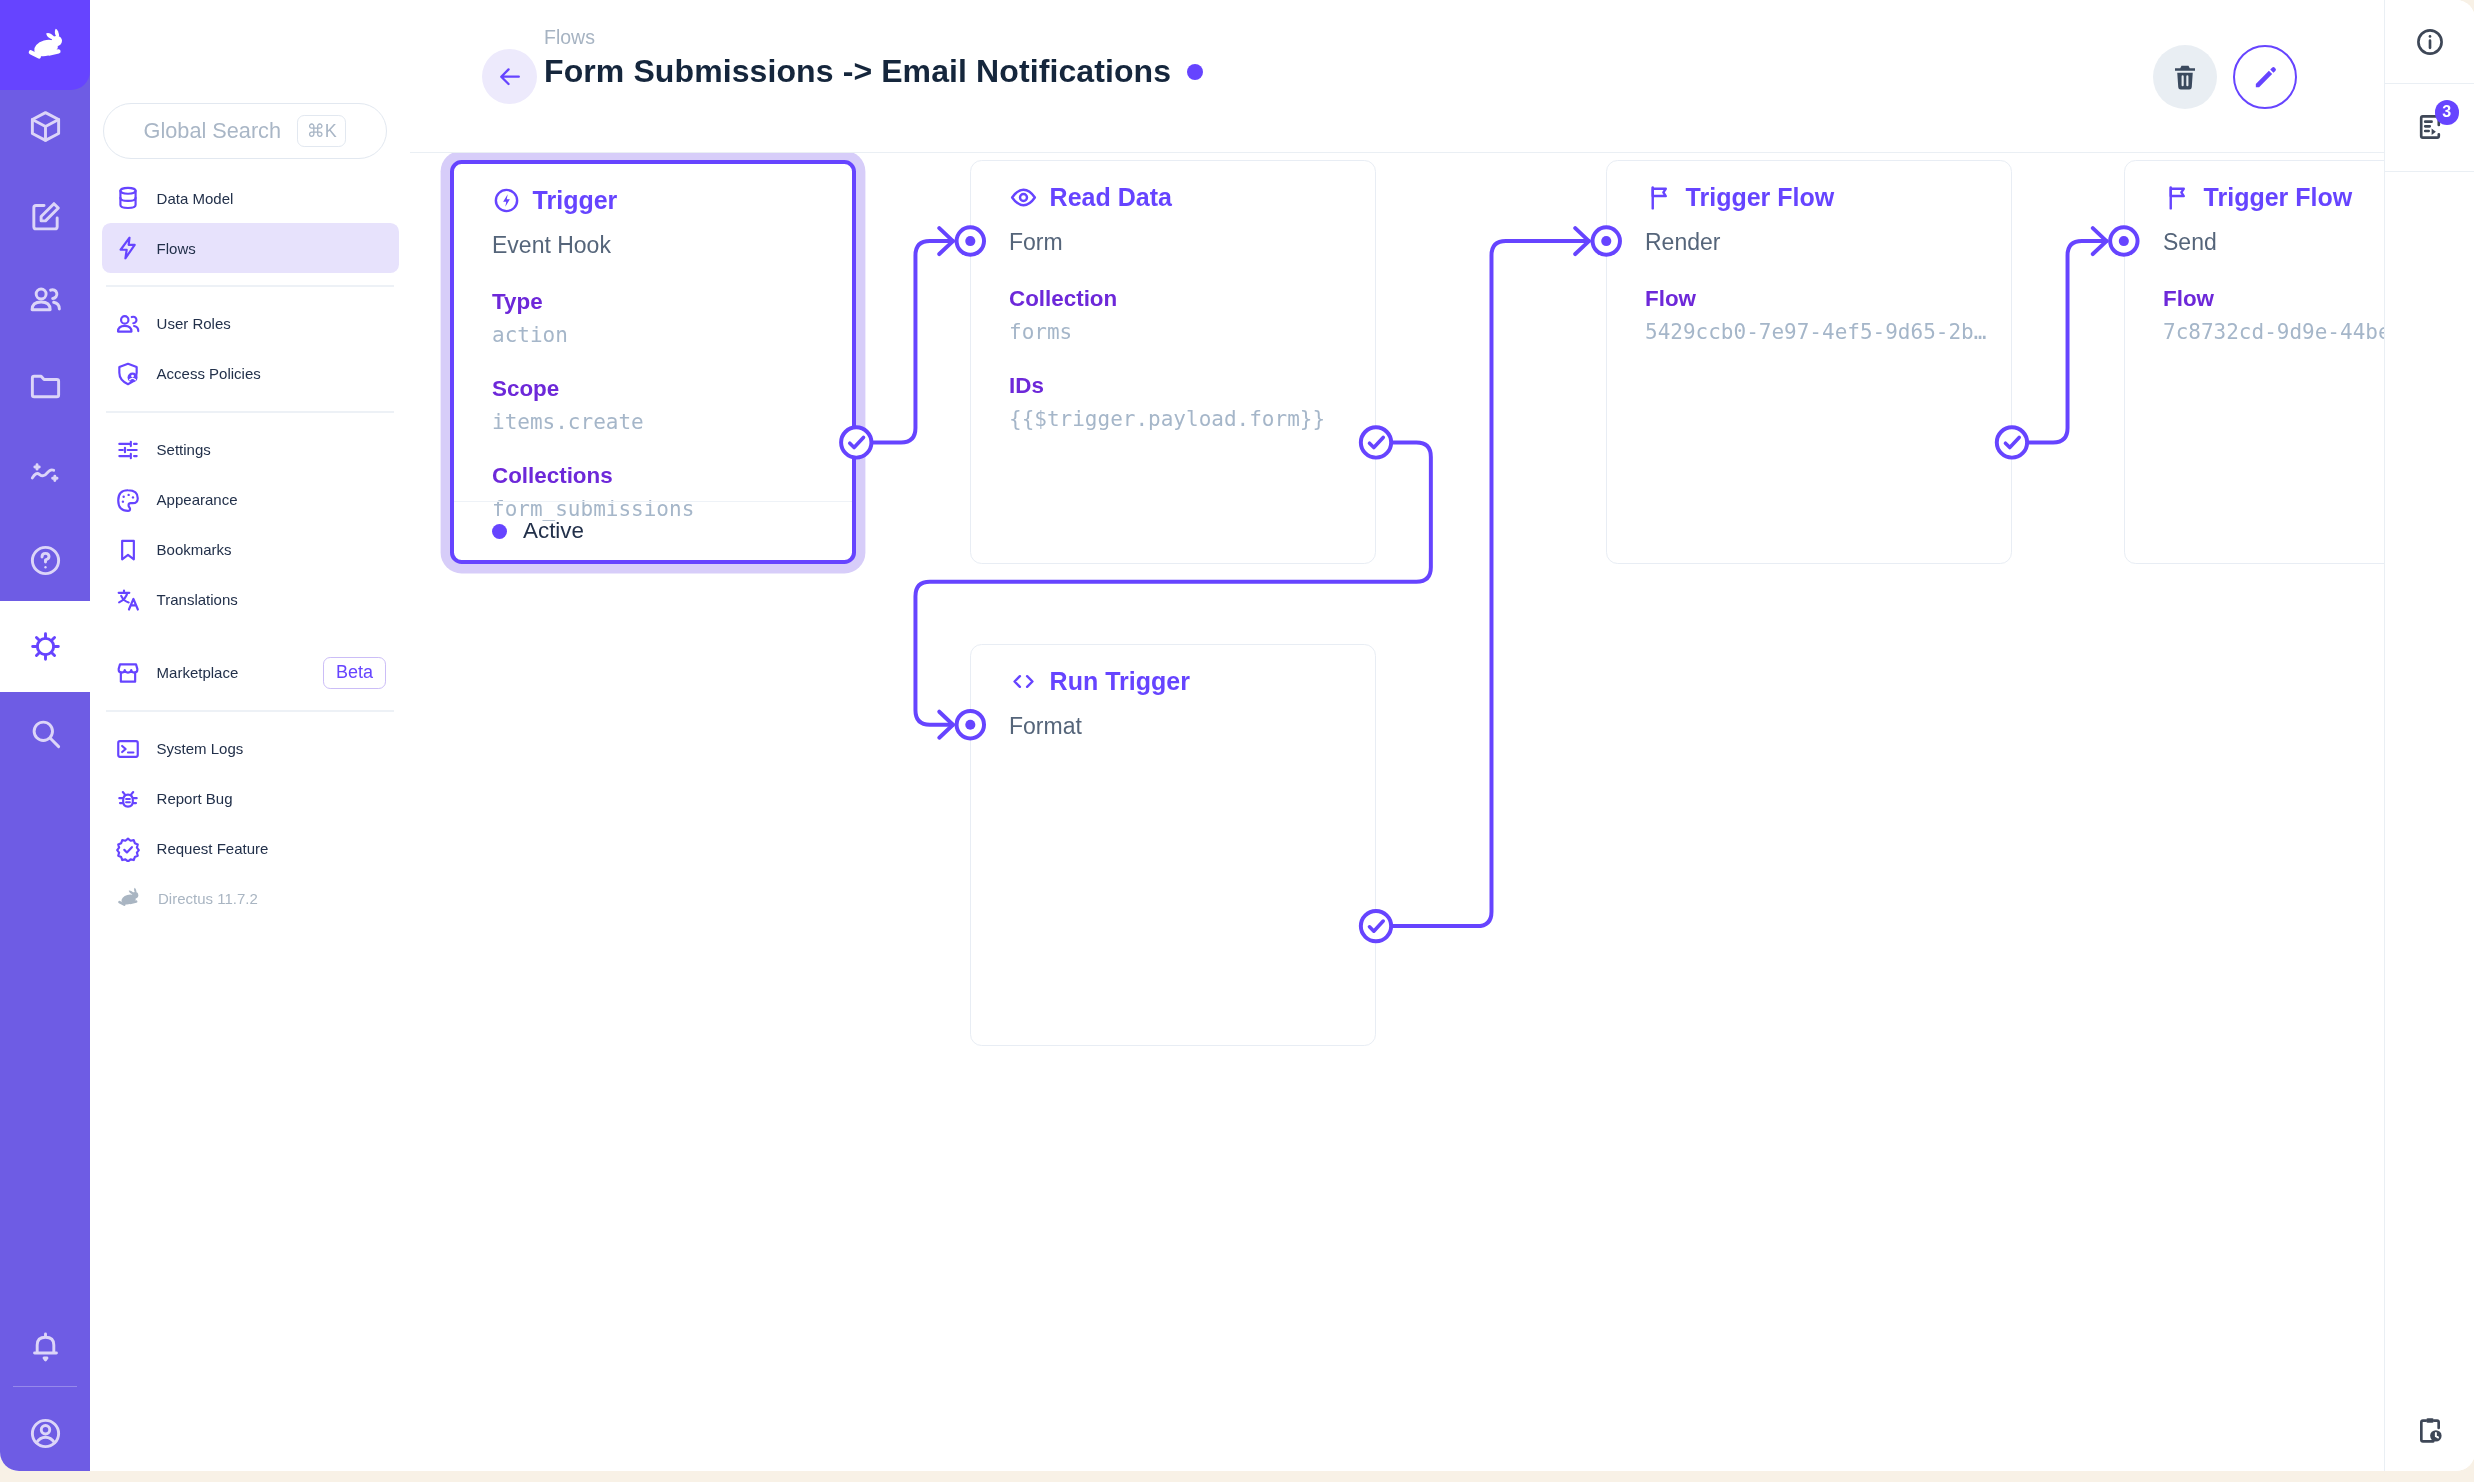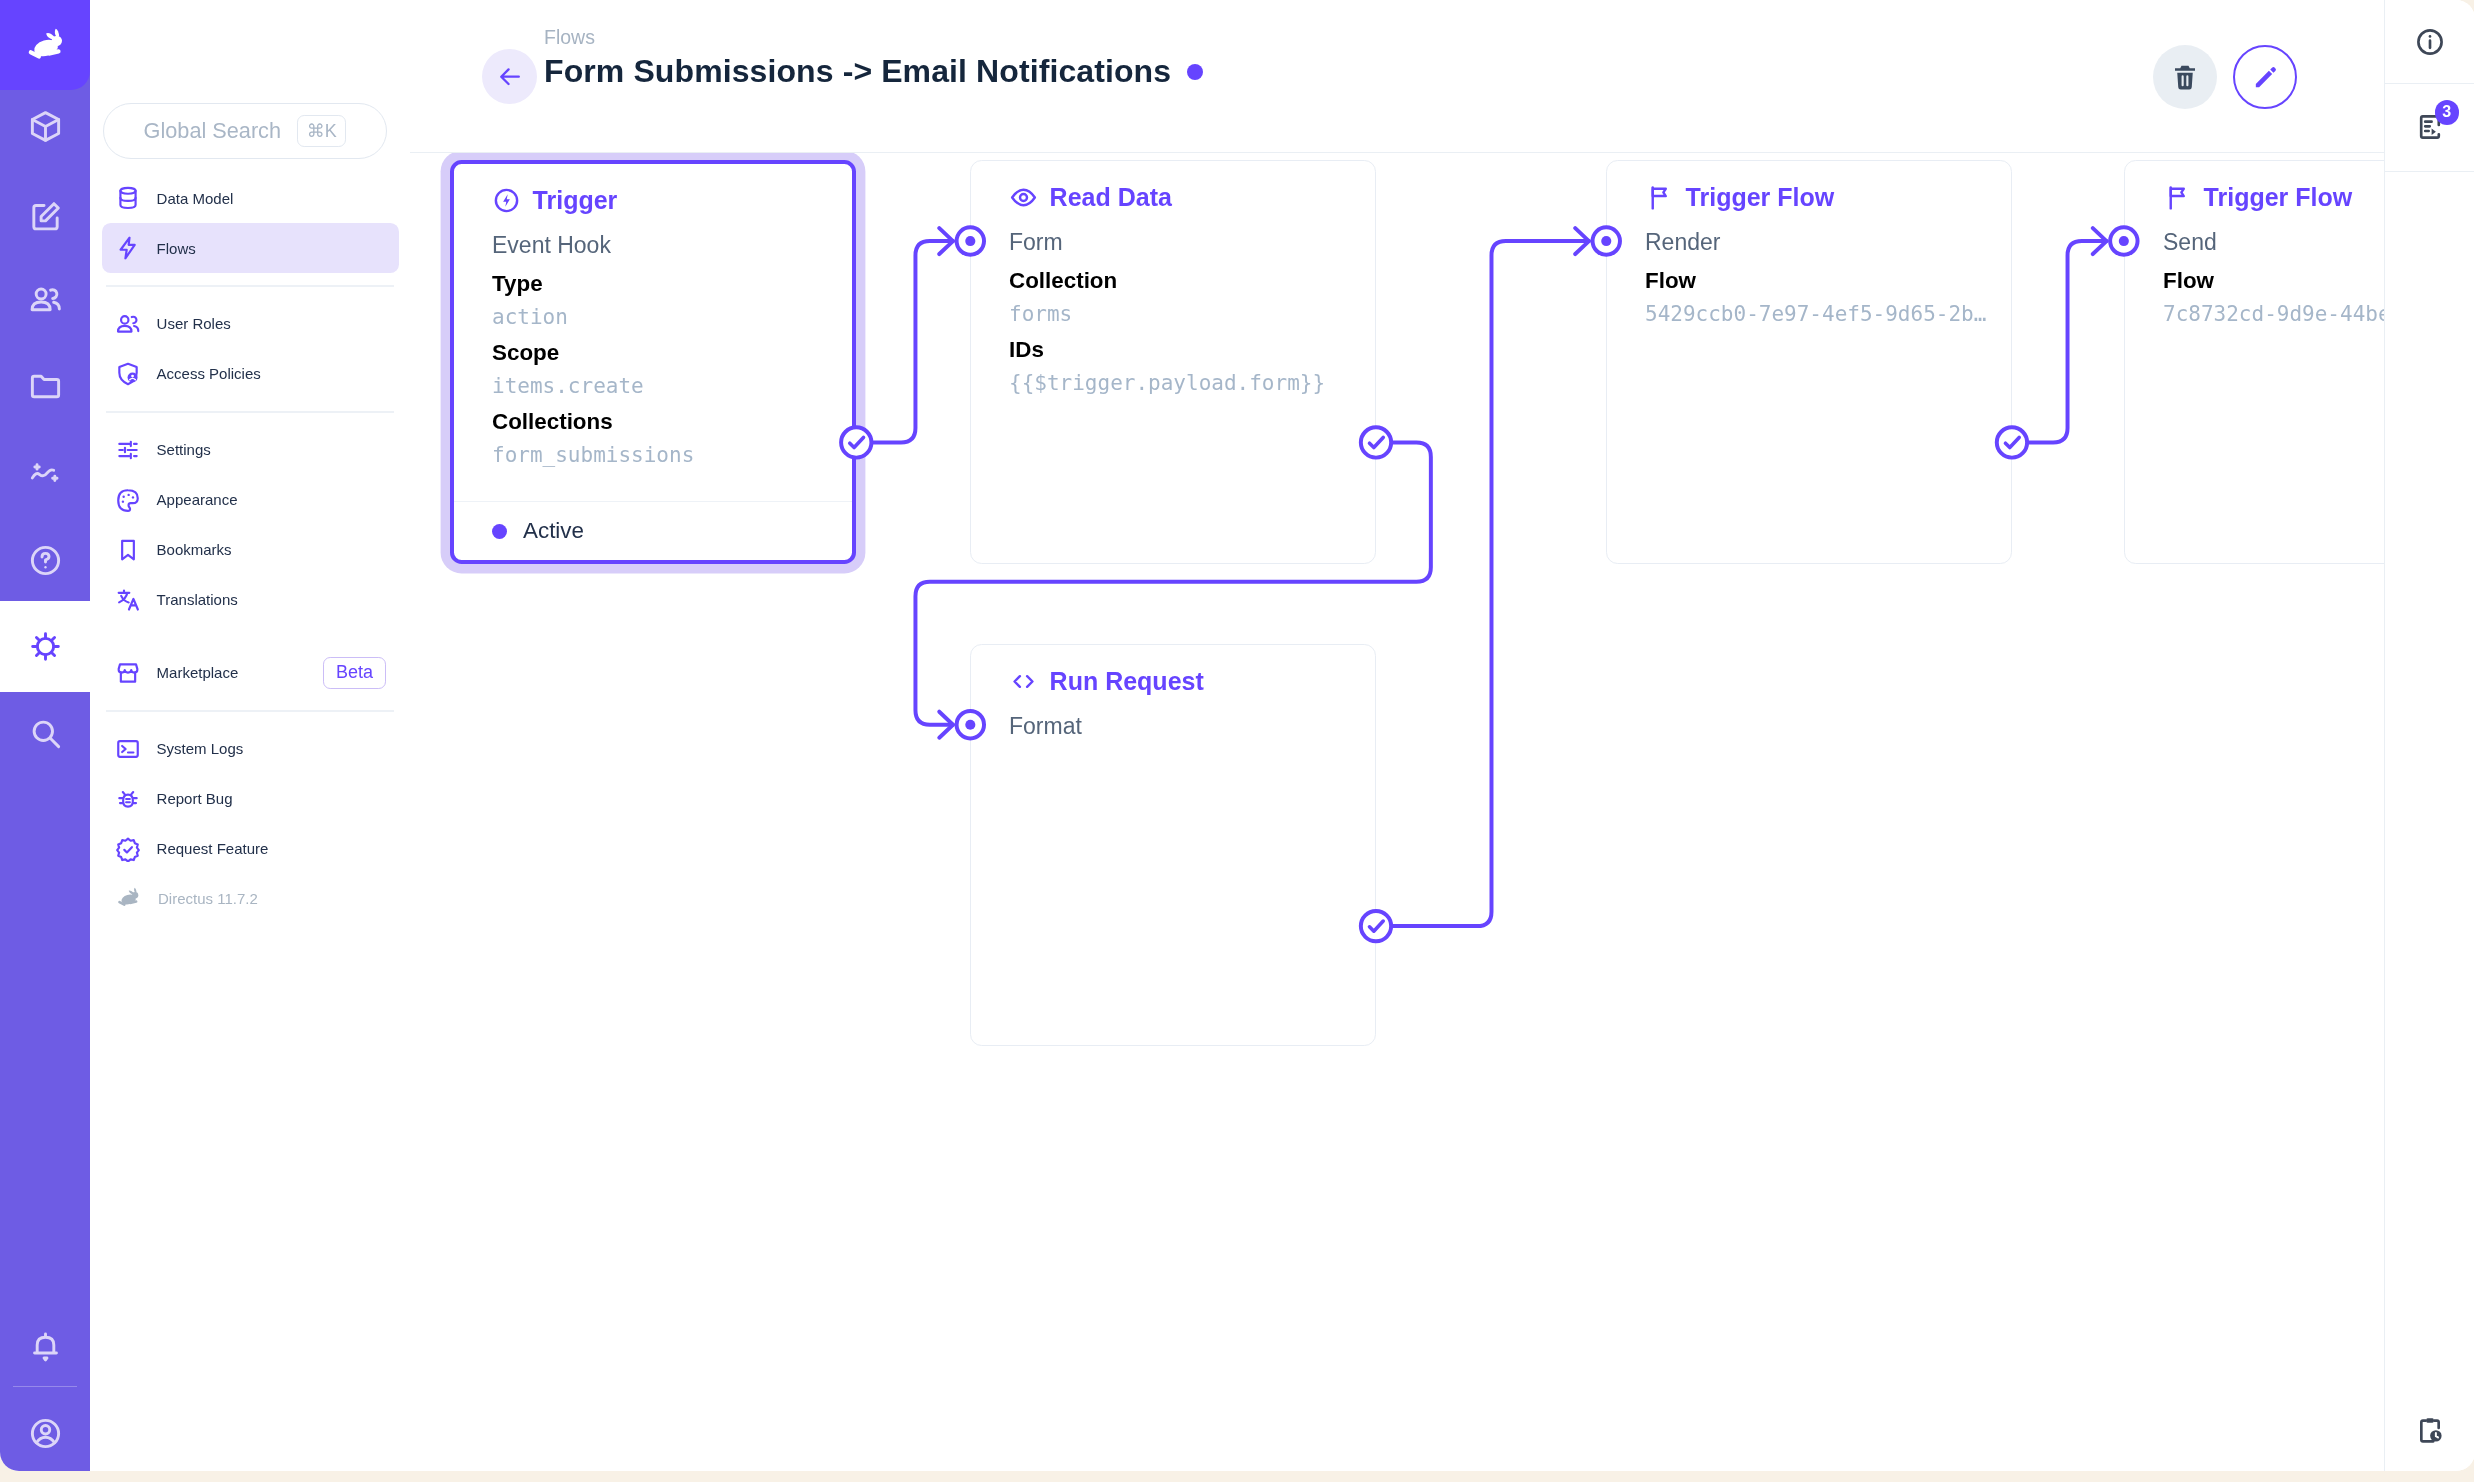--- a/index.html
+++ b/index.html
@@ -136,21 +136,21 @@
     box-shadow:0 0 0 9.4px #D7CDF9;
   }
   .card-title {
     padding:20px 38px 0 38px; display:flex; align-items:center; gap:11.6px;
     color:#6644FF; height:52px;
   }
   .card-title svg { width:29px; height:29px; flex:0 0 auto; }
   .card-title .t { font-size:25px; font-weight:700; white-space:nowrap; }
   .card-body { margin-top:10px; padding:0 38px; overflow:hidden; }
   .f-plain { font-size:23px; color:#55657A; line-height:38px; white-space:nowrap; }
-  .f-label { font-size:22.4px; font-weight:700; color:#000000; line-height:35px; margin-top:2px; white-space:nowrap; }
+  .f-label { font-size:22.4px; font-weight:700; color:#6d28d9; line-height:35px; margin-top:20px; white-space:nowrap; }
   .f-mono {
     font-family:"DejaVu Sans Mono","Liberation Mono",monospace;
     font-size:21px; color:#A5B6C9; line-height:32px; white-space:nowrap;
   }
   .card-footer {
     position:absolute; left:0; right:0; bottom:0; height:59px;
     border-top:1.4px solid #EEF2F7; display:flex; align-items:center; gap:16px; padding:0 38px;
   }
   .card-footer .dot { width:15px; height:15px; border-radius:50%; background:#6644FF; }
   .card-footer .lbl { font-size:22.4px; color:#22304A; }
@@ -476,21 +476,21 @@
             <div class="f-mono">{{$trigger.payload.form}}</div>
           </div>
         </div>
         <div class="flow-card" style="left: 560px; top: 491px; width: 406px; height: 402px;">
           <div class="card-title">
             <span style="width: 29px; height: 29px; display: block; flex: 0 0 auto;"><svg viewBox="0 0 24 24" width="100%" height="100%">
                 <g fill="none" stroke="currentColor" stroke-width="2" stroke-linecap="round" stroke-linejoin="round">
                   <path d="M9 7.6 4.6 12 9 16.4M15 7.6 19.4 12 15 16.4"></path>
                 </g>
               </svg></span>
-            <span class="t">Run Request</span>
+            <span class="t">Run Trigger</span>
           </div>
           <div class="card-body">
             <div class="f-plain">Format</div>
           </div>
         </div>
         <div class="flow-card" style="left: 1196px; top: 7.2px; width: 406px; height: 404px;">
           <div class="card-title">
             <span style="width: 29px; height: 29px; display: block; flex: 0 0 auto;"><svg viewBox="0 0 24 24" width="100%" height="100%">
                 <g fill="none" stroke="currentColor" stroke-width="2" stroke-linecap="round" stroke-linejoin="round">
                   <path d="M6.4 21V3.6"></path>

